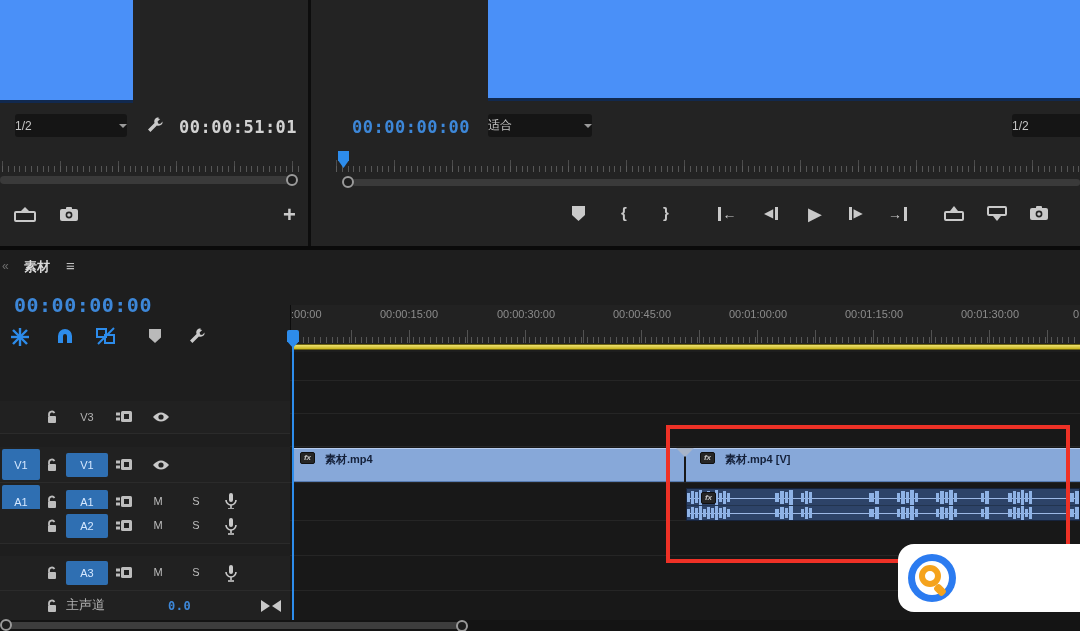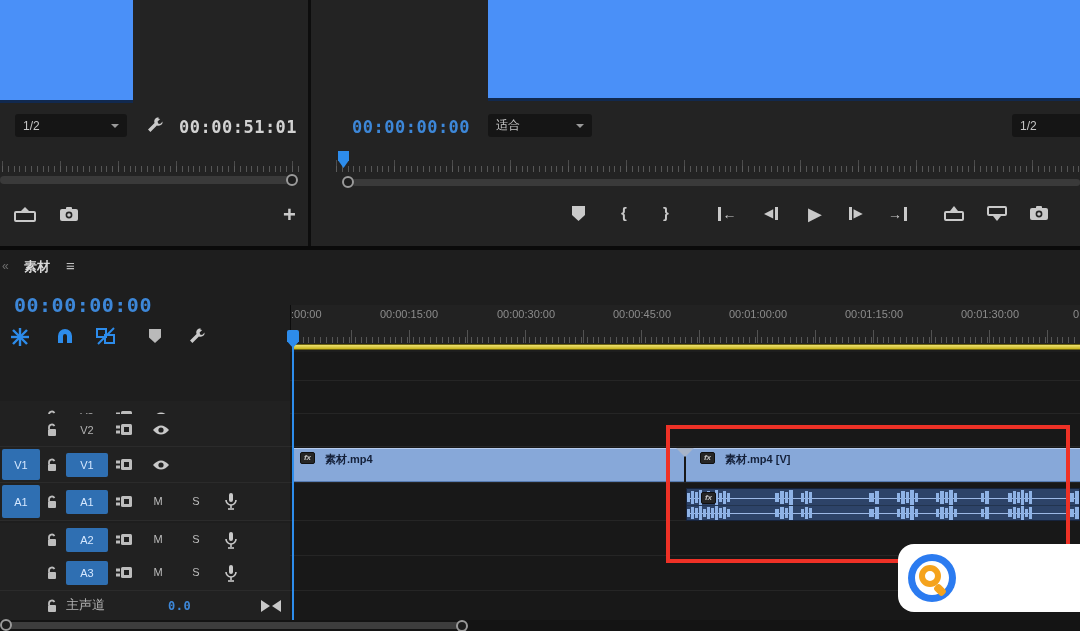--- a/index.html
+++ b/index.html
@@ -3,21 +3,21 @@
 <meta charset="utf-8">
 <style>
   html,body{margin:0;padding:0;background:#000;}
   *{box-sizing:border-box;}
   .stage{position:relative;width:1080px;height:631px;overflow:hidden;background:#1e1e1e;
          font-family:"Liberation Sans",sans-serif;color:#c9c9c9;}
   .abs{position:absolute;}
   .tc{font-family:"DejaVu Sans Mono",monospace;font-weight:bold;letter-spacing:.5px;}
   .blue{color:#3d87d8;}
   .dd{background:#151515;border-radius:3px;color:#c6c6c6;font-size:12px;display:flex;
-      align-items:center;justify-content:space-between;padding:0 8px;height:23px;}
+      align-items:center;justify-content:space-between;padding:0 0;height:23px;}
   .caret{width:0;height:0;border-left:4px solid transparent;border-right:4px solid transparent;border-top:4px solid #9a9a9a;}
   .ring{width:12px;height:12px;border:2.5px solid #9a9a9a;border-radius:50%;background:#1d1d1d;}
   .ticks{background:
      repeating-linear-gradient(90deg,#565656 0 1px,transparent 1px 5.8px);}
   .ticks-major{background:repeating-linear-gradient(90deg,#5e5e5e 0 1px,transparent 1px 58px);}
   .thead-row{position:absolute;left:0;width:290px;background:#212121;border-bottom:1px solid #2b2b2b;}
   .trow{position:absolute;left:290px;right:0;background:#181818;border-bottom:1px solid #252525;}
   .badge{position:absolute;left:2px;width:38px;background:#2f6fb2;color:#d5e8ff;
          font-size:11px;display:flex;align-items:center;justify-content:center;border-radius:2px;}
   .target{position:absolute;left:66px;width:42px;height:24px;background:#2f6fb2;color:#d5e8ff;
@@ -216,43 +216,20 @@
         </svg>
       </span>
     <span class="abs" style="left:152px;top:10px;">
       <svg width="18" height="12" viewBox="0 0 18 12">
           <path d="M1 6 Q9 -3 17 6 Q9 15 1 6 z" fill="#c9c9c9"></path>
           <circle cx="9" cy="6" r="2.6" fill="#212121"></circle>
         </svg>
       </span>
   </div>
 
-  <div class="thead-row" style="top:414px;height:33px;">
-    <span class="abs" style="left:46px;top:9px;">
-      <svg width="12" height="14" viewBox="0 0 12 14">
-          <path d="M3 6 V4.5 a3 3 0 0 1 5.5-1.6" fill="none" stroke="#bdbdbd" stroke-width="1.8"></path>
-          <rect x="2" y="6" width="8" height="7" rx="1" fill="#bdbdbd"></rect>
-        </svg>
-      </span>
-    <span class="tlabel" style="top:4px;">V2</span>
-    <span class="abs" style="left:116px;top:10px;">
-      <svg width="16" height="12" viewBox="0 0 16 12">
-          <rect x="5" y="0" width="11" height="11" rx="1.5" fill="#bdbdbd"></rect>
-          <rect x="0" y="1.5" width="4" height="3" fill="#bdbdbd"></rect>
-          <rect x="0" y="6.5" width="4" height="3" fill="#bdbdbd"></rect>
-          <rect x="8" y="3" width="5" height="5" fill="#212121"></rect>
-        </svg>
-      </span>
-    <span class="abs" style="left:152px;top:10px;">
-      <svg width="18" height="12" viewBox="0 0 18 12">
-          <path d="M1 6 Q9 -3 17 6 Q9 15 1 6 z" fill="#c9c9c9"></path>
-          <circle cx="9" cy="6" r="2.6" fill="#212121"></circle>
-        </svg>
-      </span>
-  </div>
 
   <div class="thead-row" style="top:447px;height:36px;">
     <span class="badge" style="top:2px;height:31px;">V1</span>
     <span class="abs" style="left:46px;top:11px;">
       <svg width="12" height="14" viewBox="0 0 12 14">
           <path d="M3 6 V4.5 a3 3 0 0 1 5.5-1.6" fill="none" stroke="#bdbdbd" stroke-width="1.8"></path>
           <rect x="2" y="6" width="8" height="7" rx="1" fill="#bdbdbd"></rect>
         </svg>
       </span>
     <span class="target" style="top:6px;">V1</span>
@@ -294,21 +271,21 @@
     <span class="abs" style="left:225px;top:10px;">
       <svg width="12" height="17" viewBox="0 0 12 17">
           <rect x="4" y="0" width="4" height="9" rx="2" fill="#c9c9c9"></rect>
           <path d="M1 7 a5 5 0 0 0 10 0" fill="none" stroke="#c9c9c9" stroke-width="1.6"></path>
           <line x1="6" y1="12" x2="6" y2="15" stroke="#c9c9c9" stroke-width="1.6"></line>
           <line x1="3" y1="16" x2="9" y2="16" stroke="#c9c9c9" stroke-width="1.6"></line>
         </svg>
       </span>
   </div>
 
-  <div class="thead-row" style="top:523px;height:35px;">
+  <div class="thead-row" style="top:509px;height:35px;">
     <span class="abs" style="left:46px;top:10px;">
       <svg width="12" height="14" viewBox="0 0 12 14">
           <path d="M3 6 V4.5 a3 3 0 0 1 5.5-1.6" fill="none" stroke="#bdbdbd" stroke-width="1.8"></path>
           <rect x="2" y="6" width="8" height="7" rx="1" fill="#bdbdbd"></rect>
         </svg>
       </span>
     <span class="target" style="top:5px;">A2</span>
     <span class="abs" style="left:116px;top:11px;">
       <svg width="16" height="12" viewBox="0 0 16 12">
           <rect x="5" y="0" width="11" height="11" rx="1.5" fill="#bdbdbd"></rect>

